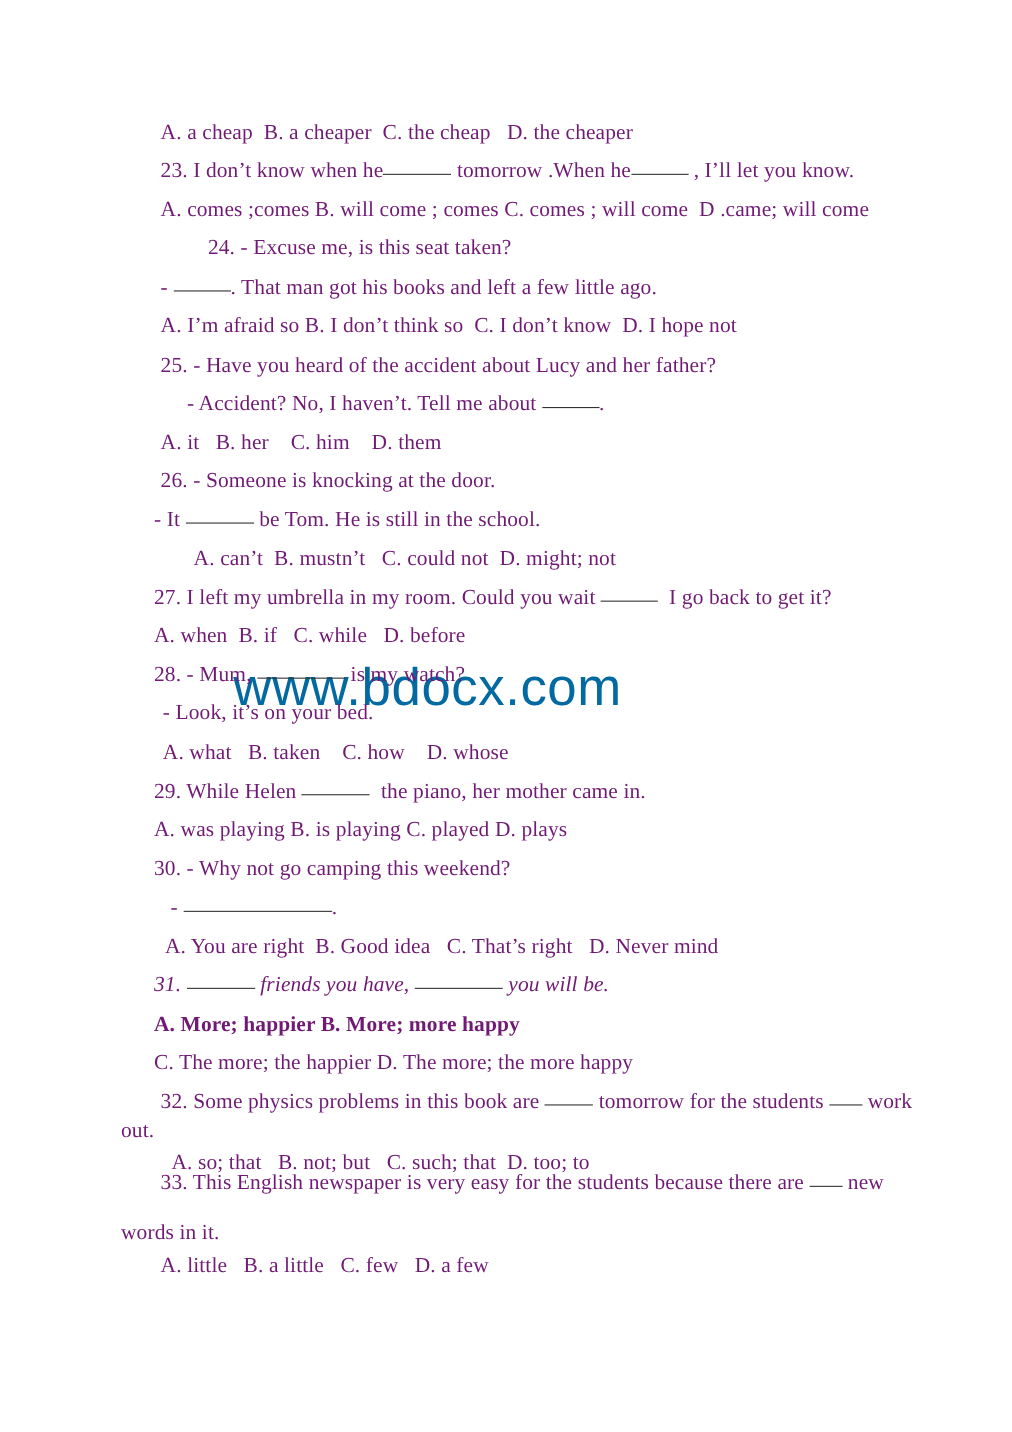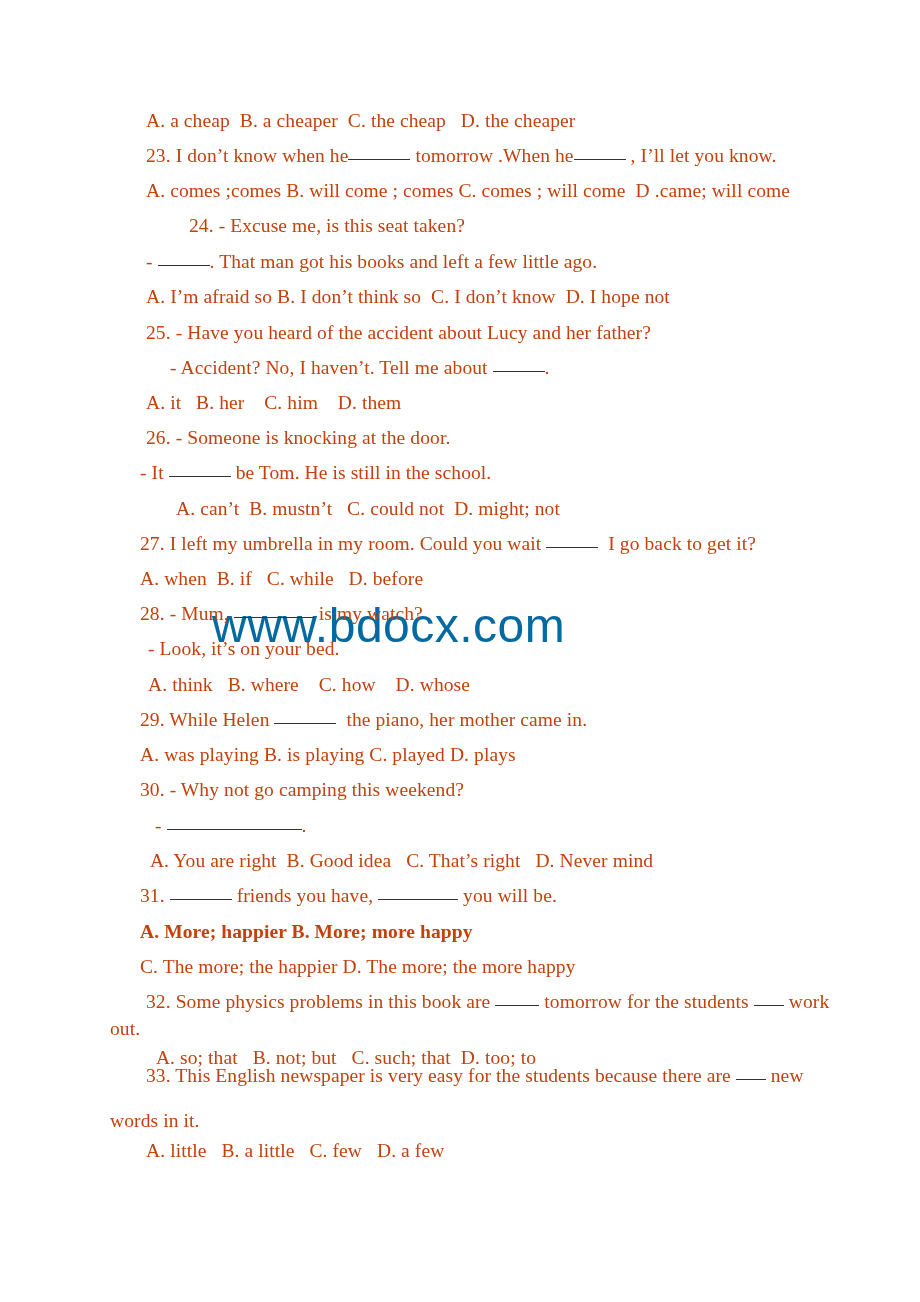--- a/index.html
+++ b/index.html
@@ -47,21 +47,21 @@
     top: 0;
     width: 920px;
     z-index: 2;
   }
 
   .line {
     position: absolute;
     font-size: 19.5px;
     line-height: 22px;
     white-space: pre;
-    color: #c2410c;
+    color: #701a75;
     letter-spacing: 0.1px;
   }
 
   
   .blank {
     display: inline-block;
     border-bottom: 1.4px solid #333333;
     vertical-align: 2px;
     height: 13px;
   }
@@ -89,27 +89,27 @@
       <div class="line" style="left: 146px; top: 322px;"><span>25. - Have you heard of the accident about Lucy and her father?</span></div>
       <div class="line" style="left: 126px; top: 357px; margin-left: 44px;"><span>- Accident? No, I haven’t. Tell me about </span><span class="blank b-md"></span><span>.</span></div>
       <div class="line" style="left: 146px; top: 392px;"><span>A. it   B. her    C. him    D. them</span></div>
       <div class="line" style="left: 146px; top: 427px;"><span>26. - Someone is knocking at the door.</span></div>
       <div class="line" style="left: 140px; top: 462px;"><span>- It </span><span class="blank b-lg"></span><span> be Tom. He is still in the school.</span></div>
       <div class="line" style="left: 176px; top: 498px;"><span>A. can’t  B. mustn’t   C. could not  D. might; not</span></div>
       <div class="line" style="left: 140px; top: 533px;"><span>27. I left my umbrella in my room. Could you wait </span><span class="blank b-md"></span><span>  I go back to get it?</span></div>
       <div class="line" style="left: 140px; top: 568px;"><span>A. when  B. if   C. while   D. before</span></div>
       <div class="line" style="left: 140px; top: 603px; text-align: right;"><span>28. - Mum, </span><span class="blank b-xl"></span><span> is my watch?</span></div>
       <div class="line" style="left: 148px; top: 638px;"><span>- Look, it’s on your bed.</span></div>
-      <div class="line" style="left: 148px; top: 674px;"><span>A. think   B. where    C. how    D. whose</span></div>
+      <div class="line" style="left: 148px; top: 674px;"><span>A. what   B. taken    C. how    D. whose</span></div>
       <div class="line" style="left: 140px; top: 709px;"><span>29. While Helen </span><span class="blank b-lg"></span><span>  the piano, her mother came in.</span></div>
       <div class="line" style="left: 140px; top: 744px;"><span>A. was playing B. is playing C. played D. plays</span></div>
       <div class="line" style="left: 140px; top: 779px;"><span>30. - Why not go camping this weekend?</span></div>
       <div class="line" style="left: 150px; top: 815px;"><span> - </span><span class="blank b-xxl"></span><span>.</span></div>
       <div class="line" style="left: 146px; top: 850px;"><span> A. You are right  B. Good idea   C. That’s right   D. Never mind</span></div>
-      <div class="line" style="left: 140px; top: 885px;"><span>31. </span><span class="blank b-lg"></span><span> friends you have, </span><span class="blank b-xl"></span><span> you will be.</span></div>
+      <div class="line" style="left: 140px; top: 885px; font-style: italic;"><span>31. </span><span class="blank b-lg"></span><span> friends you have, </span><span class="blank b-xl"></span><span> you will be.</span></div>
       <div class="line" style="left: 140px; top: 921px; font-weight: bold;"><span>A. More; happier B. More; more happy</span></div>
       <div class="line" style="left: 140px; top: 956px;"><span>C. The more; the happier D. The more; the more happy</span></div>
       <div class="line" style="left: 146px; top: 991px;"><span>32. Some physics problems in this book are </span><span class="blank b-sm"></span><span> tomorrow for the students </span><span class="blank b-xs"></span><span> work</span></div>
       <div class="line" style="left: 110px; top: 1018px;"><span>out.</span></div>
       <div class="line" style="left: 152px; top: 1047px;"><span> A. so; that   B. not; but   C. such; that  D. too; to</span></div>
       <div class="line" style="left: 146px; top: 1065px;"><span>33. This English newspaper is very easy for the students because there are </span><span class="blank b-xs"></span><span> new</span></div>
       <div class="line" style="left: 110px; top: 1110px;"><span>words in it.</span></div>
       <div class="line" style="left: 146px; top: 1140px;"><span>A. little   B. a little   C. few   D. a few</span></div>
     </div>
 

